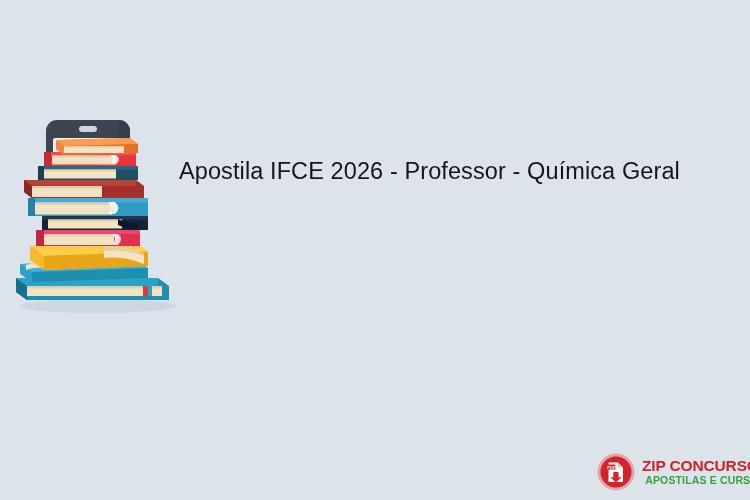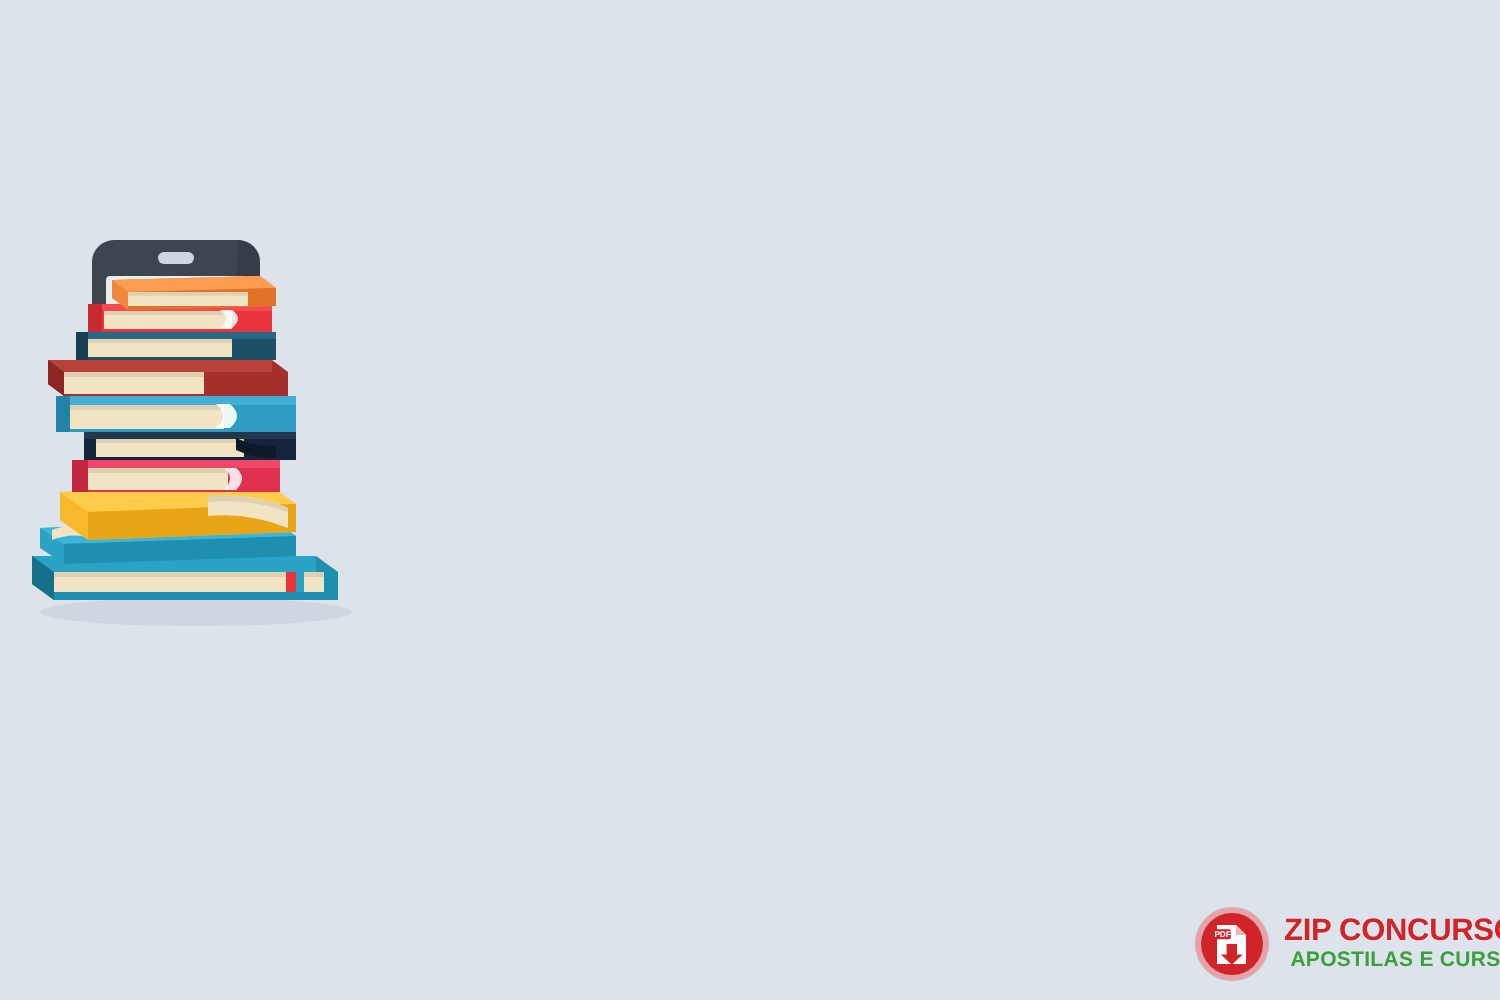--- a/index.html
+++ b/index.html
@@ -192,20 +192,21 @@
       <g>
         <path d="M48 22 L122 20 L130 26 L130 35 L56 37 L48 31 Z" fill="#f0873c"></path>
         <path d="M48 22 L122 20 L130 26 L56 28 Z" fill="#fb9c53"></path>
         <path d="M56 28 L130 26 L130 35 L56 37 Z" fill="#df7428"></path>
         <rect x="56" y="28" width="60" height="7" fill="#f2e3c3"></rect>
         <rect x="56" y="28" width="60" height="1.8" fill="#ded0b0"></rect>
       </g>
     </svg>
   </div>
 
+  <h1 id="product-title">Apostila IFCE 2026 - Professor - Química Geral</h1>
 
   <div id="brand-logo">
     <div id="brand-logo-mark">
       <svg viewBox="0 0 38 38" xmlns="http://www.w3.org/2000/svg">
         <circle cx="19" cy="19" r="18.5" fill="#e8545a" opacity="0.45"></circle>
         <circle cx="19" cy="19" r="15.5" fill="#d1232a"></circle>
         <path d="M11.5 9.5 h9.5 l5 5 v14.5 h-14.5 z" fill="#ffffff"></path>
         <path d="M21 9.5 l5 5 h-5 z" fill="#e7b9bb"></path>
         <rect x="10.2" y="11.6" width="8.2" height="5" rx="0.8" ry="0.8" fill="#d1232a"></rect>
         <text x="14.3" y="15.6" font-family="'Liberation Sans', sans-serif" font-size="4.1" font-weight="700" fill="#ffffff" text-anchor="middle">PDF</text>

